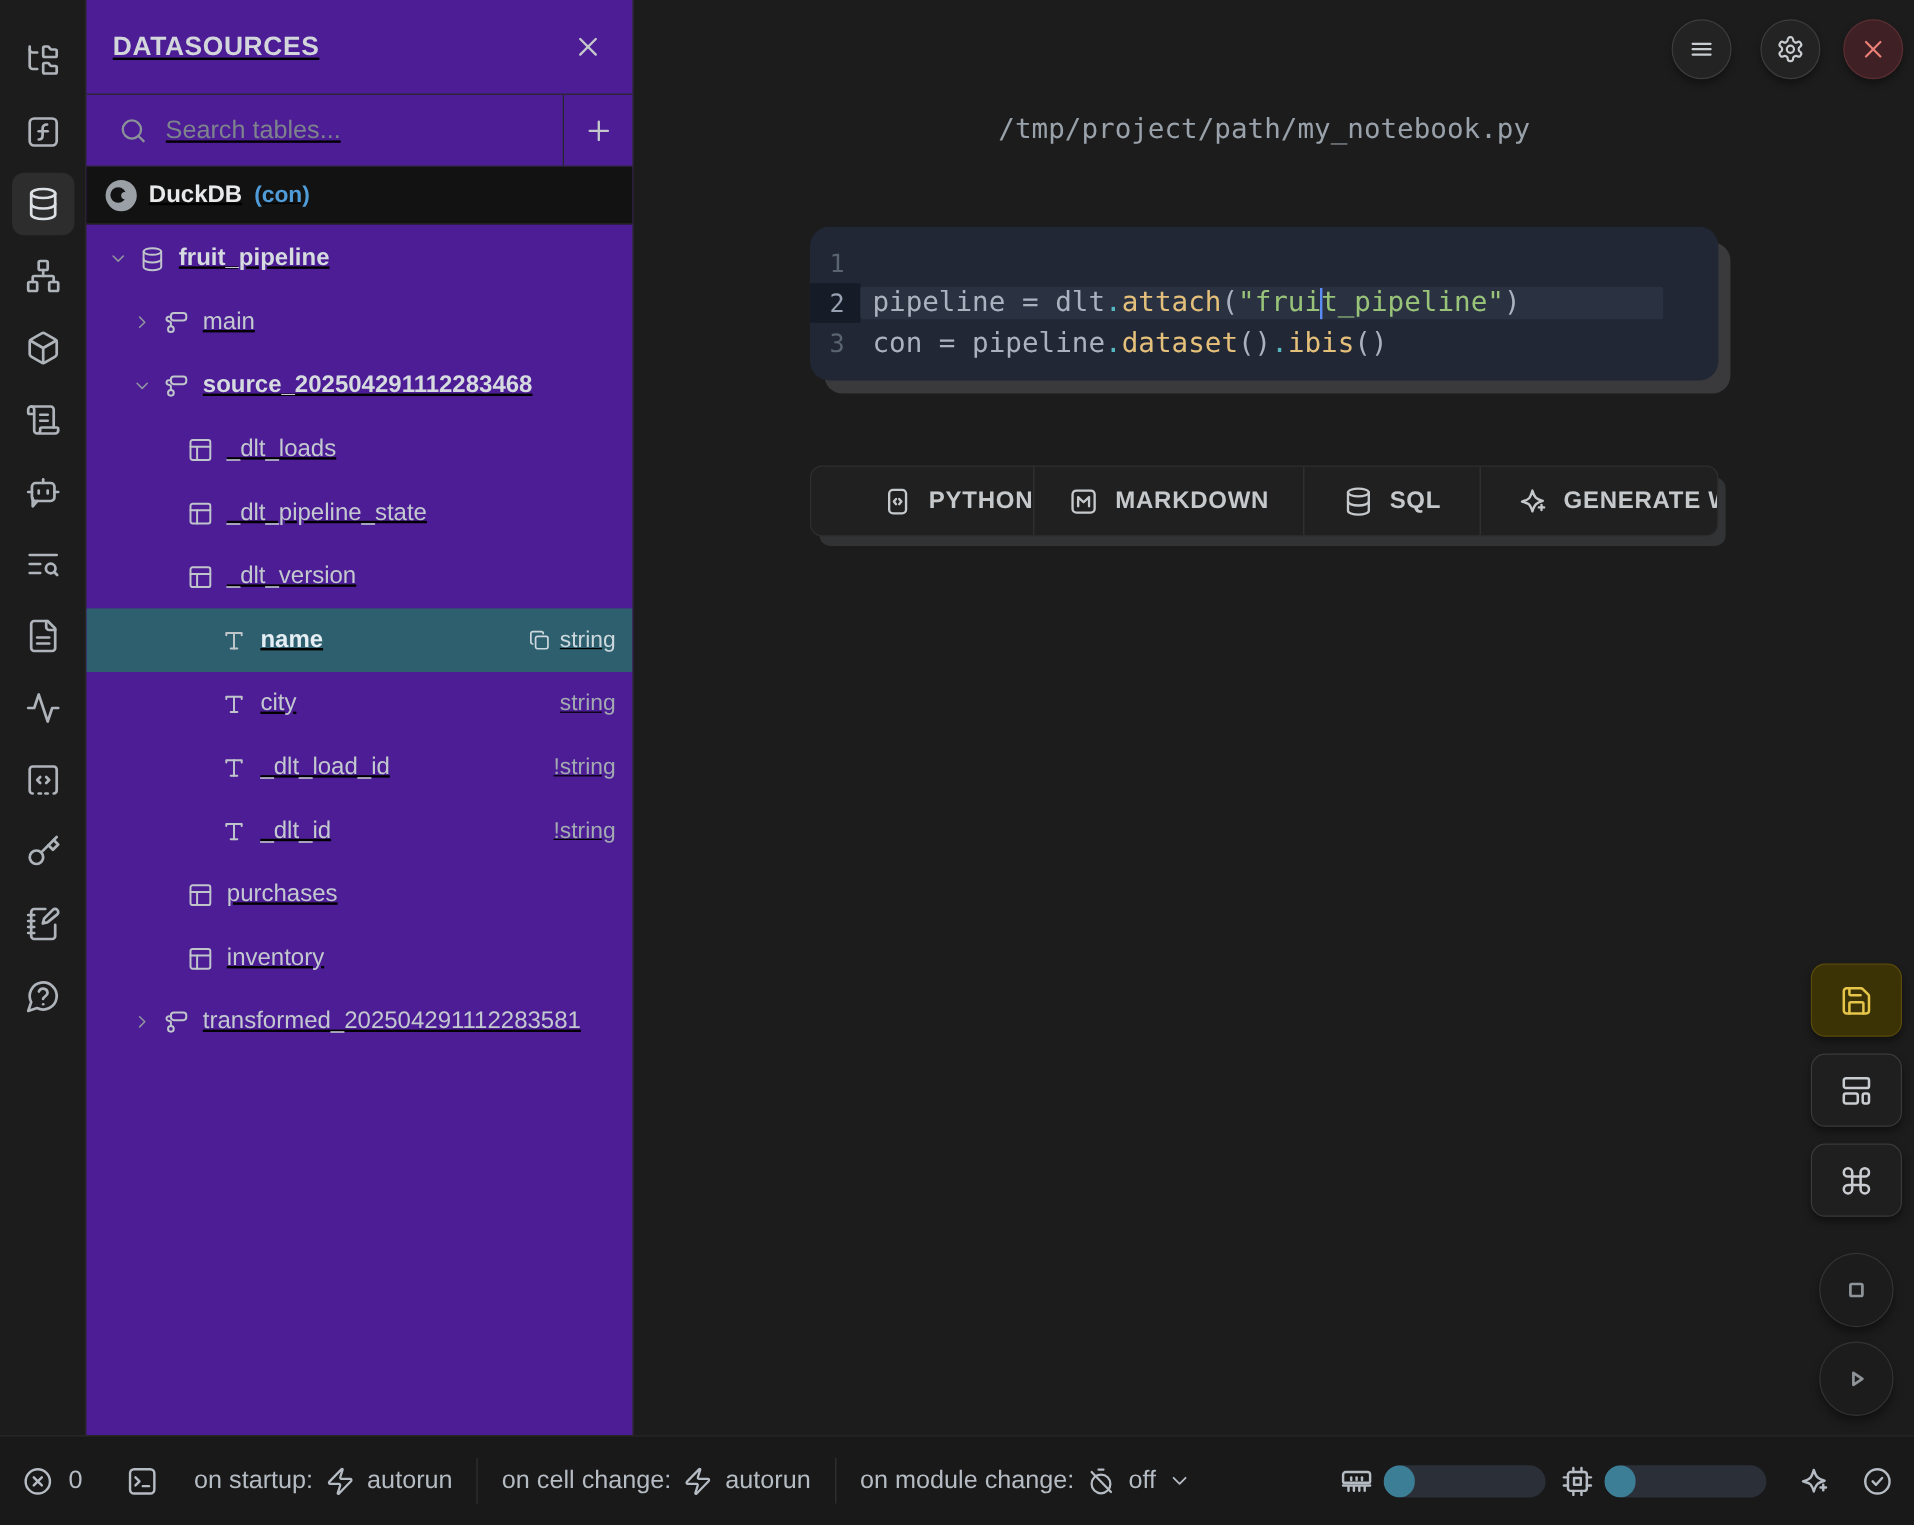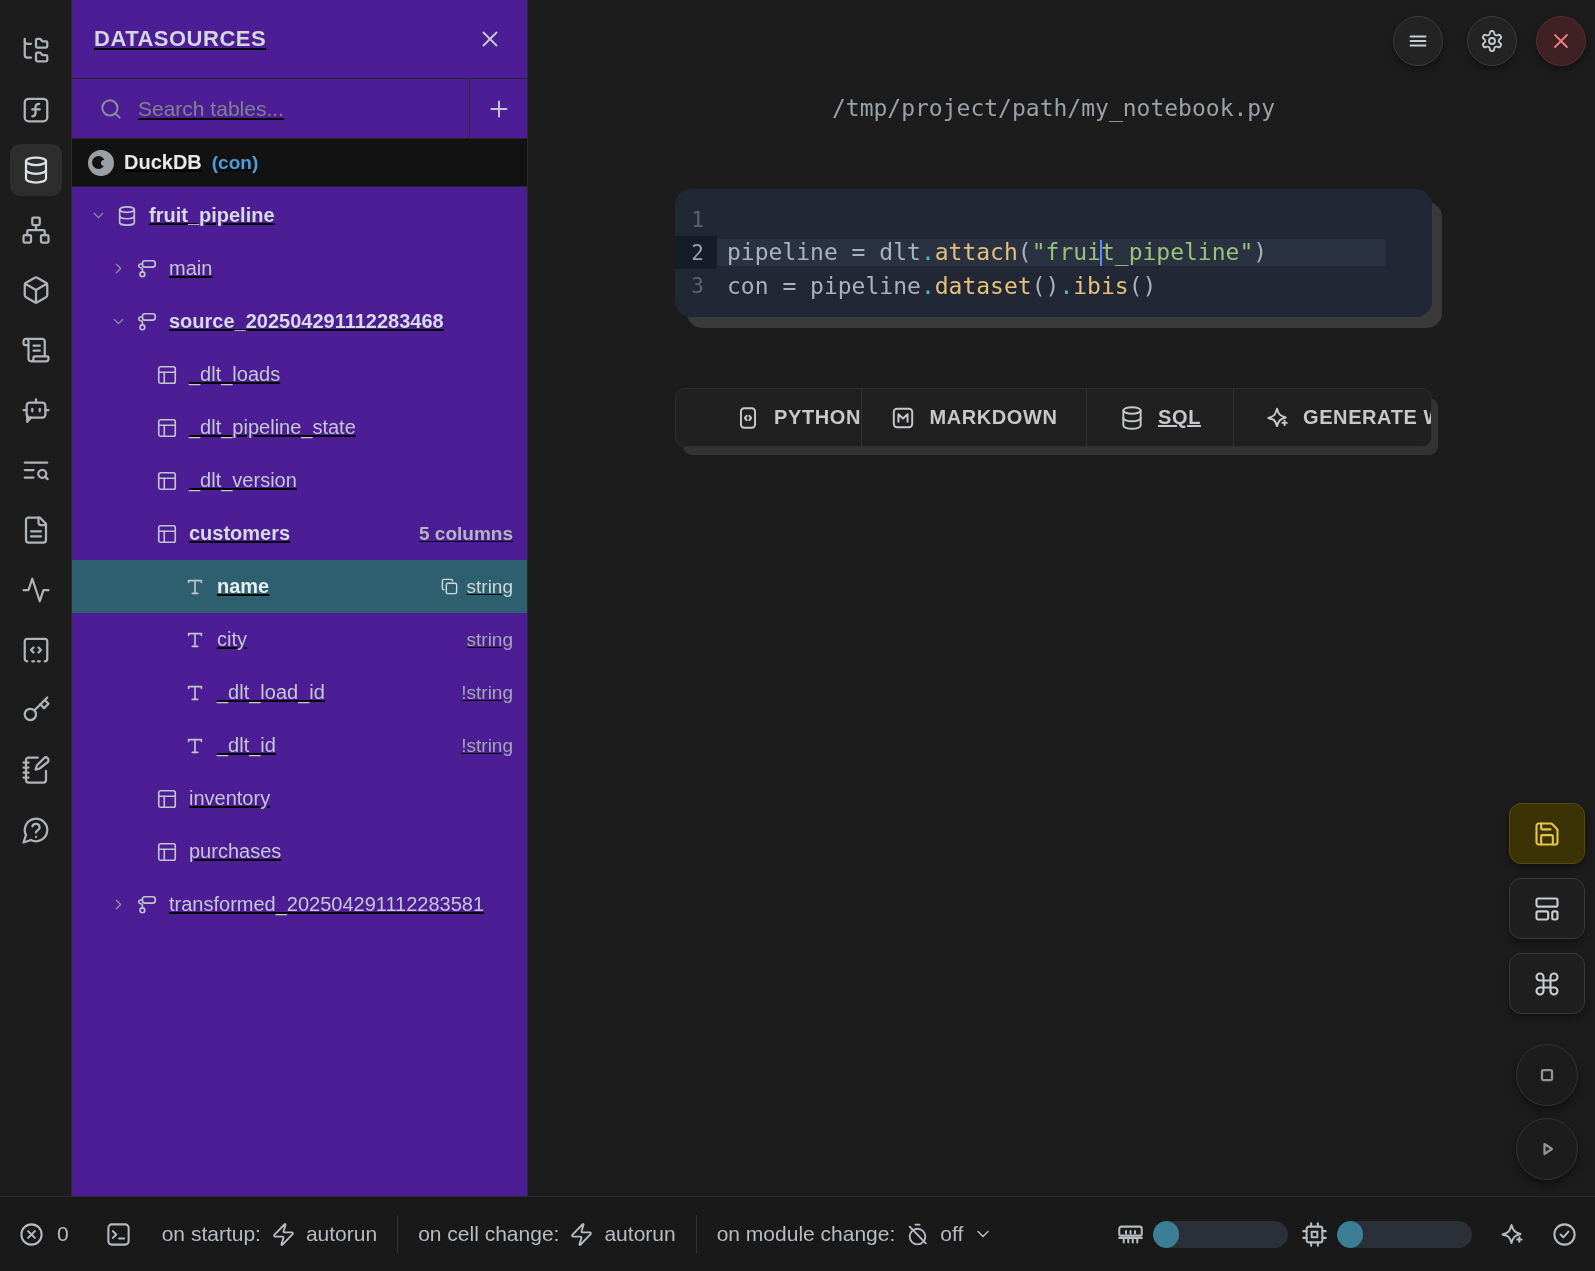--- a/index.html
+++ b/index.html
@@ -71,21 +71,21 @@
   .tok-kw { color:#cf68e1; }
   .tok-pl { color:#abb2bf; }
   .tok-fn { color:#e5c07b; }
   .tok-str { color:#98c379; }
   .tok-dot { color:#56b6c2; }
   .caret { display:inline-block; width:2.5px; height:26px; background:#5b8bf5; vertical-align:middle; margin:0 -1.25px; }
 
   .cell-btns { position:absolute; left:147px; top:388px; width:757px; height:59px; display:flex; background:#202020; border:1px solid #2f2f2f; border-radius:10px; overflow:hidden; box-shadow:7px 9px 0 -1px rgba(215,220,230,0.12); }
   .cbtn { display:flex; align-items:center; justify-content:center; gap:13px; color:#c6c9cc; font-size:20px; font-weight:700; letter-spacing:.6px; border-right:1px solid #333; cursor:pointer; white-space:nowrap; overflow:hidden; flex-shrink:0; }
   .cbtn svg { width:26px; height:26px; flex-shrink:0; }
-  .cbtn:nth-child(1){ width:186px;justify-content:flex-end; } .cbtn:nth-child(2){ width:225px; } .cbtn:nth-child(3){ width:147px;text-decoration:underline; }
+  .cbtn:nth-child(1){ width:186px;justify-content:flex-end; } .cbtn:nth-child(2){ width:225px; } .cbtn:nth-child(3){ width:147px; }
   .cbtn:nth-child(4){ flex:1; border-right:none; justify-content:flex-start; padding-left:30px; }
 
   .side-actions { position:absolute; right:10px; top:803px; width:76px; display:flex; flex-direction:column; align-items:center; }
   .sbtn { width:76px; height:61px; border-radius:12px; background:#1f1f1f; border:1px solid #3a3a3a; display:flex; align-items:center; justify-content:center; color:#c9ccd0; cursor:pointer; margin-bottom:14px; box-shadow:0 4px 6px rgba(0,0,0,.35); }
   .sbtn svg { width:28px; height:28px; }
   .sbtn.save { background:#3b3305; border-color:#5a4b0a; color:#e5c54a; }
   .sbtn.circle { width:62px; height:62px; border-radius:50%; border-color:#333; color:#8f9499; background:transparent; box-shadow:0 5px 8px rgba(0,0,0,.4); margin-bottom:12px; }
   .sbtn.circle.first { margin-top:16px; }
   .sbtn.circle svg { width:30px; height:30px; }
 
@@ -314,31 +314,20 @@
             <span class="t-label">_dlt_pipeline_state</span>
           </div>
           <div class="tree-row lvl2">
             <span class="t-icon"><svg viewBox="0 0 24 24" fill="none" stroke="currentColor" stroke-width="1.8" stroke-linecap="round" stroke-linejoin="round">
                 <rect x="3" y="3" width="18" height="18" rx="2"></rect>
                 <path d="M3 9h18"></path>
                 <path d="M9 9v12"></path>
               </svg></span>
             <span class="t-label">_dlt_version</span>
           </div>
-          <div class="tree-row lvl2 bold">
-            <span class="t-icon"><svg viewBox="0 0 24 24" fill="none" stroke="currentColor" stroke-width="1.8" stroke-linecap="round" stroke-linejoin="round">
-                <rect x="3" y="3" width="18" height="18" rx="2"></rect>
-                <path d="M3 9h18"></path>
-                <path d="M9 9v12"></path>
-              </svg></span>
-            <span class="t-label">customers</span>
-            <span class="t-meta strong">
-              <span>5 columns</span>
-            </span>
-          </div>
           <div class="tree-row lvl3 selected">
             <span class="t-icon"><svg viewBox="0 0 24 24" fill="none" stroke="currentColor" stroke-width="1.8" stroke-linecap="round" stroke-linejoin="round">
                 <path d="M5 7V5h14v2"></path>
                 <path d="M12 5v14"></path>
                 <path d="M9 19h6"></path>
               </svg></span>
             <span class="t-label">name</span>
             <span class="t-meta">
               <span style="display:flex">
                 <svg viewBox="0 0 24 24" fill="none" stroke="currentColor" stroke-width="1.8" stroke-linecap="round" stroke-linejoin="round">
@@ -381,29 +370,29 @@
             <span class="t-meta">
               <span>!string</span>
             </span>
           </div>
           <div class="tree-row lvl2">
             <span class="t-icon"><svg viewBox="0 0 24 24" fill="none" stroke="currentColor" stroke-width="1.8" stroke-linecap="round" stroke-linejoin="round">
                 <rect x="3" y="3" width="18" height="18" rx="2"></rect>
                 <path d="M3 9h18"></path>
                 <path d="M9 9v12"></path>
               </svg></span>
-            <span class="t-label">inventory</span>
+            <span class="t-label">purchases</span>
           </div>
           <div class="tree-row lvl2">
             <span class="t-icon"><svg viewBox="0 0 24 24" fill="none" stroke="currentColor" stroke-width="1.8" stroke-linecap="round" stroke-linejoin="round">
                 <rect x="3" y="3" width="18" height="18" rx="2"></rect>
                 <path d="M3 9h18"></path>
                 <path d="M9 9v12"></path>
               </svg></span>
-            <span class="t-label">purchases</span>
+            <span class="t-label">inventory</span>
           </div>
           <div class="tree-row lvl1">
             <span class="t-chevron">
               <svg viewBox="0 0 24 24" fill="none" stroke="currentColor" stroke-width="1.8" stroke-linecap="round" stroke-linejoin="round">
                 <path d="m9 18 6-6-6-6"></path>
               </svg>
             </span>
             <span class="t-icon"><svg viewBox="0 0 24 24" fill="none" stroke="currentColor" stroke-width="1.8" stroke-linecap="round" stroke-linejoin="round">
                 <rect x="7" y="3" width="14" height="7" rx="2.8"></rect>
                 <path d="M7 6.5H5a2 2 0 0 0-.6 3.9l1.9.6a1 1 0 0 1 .7 1V15"></path>

